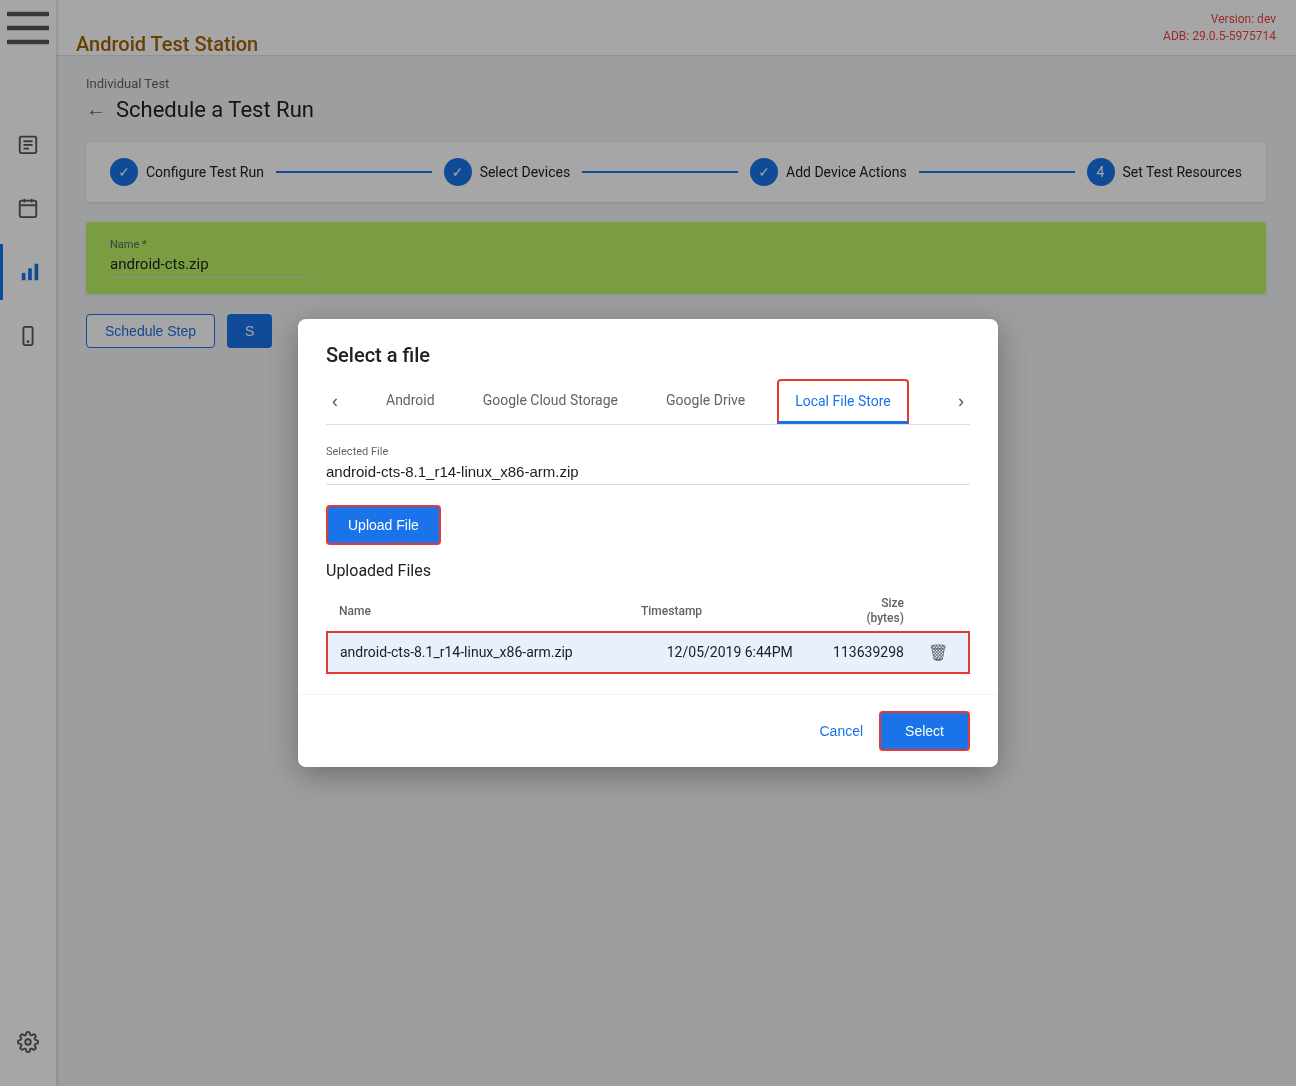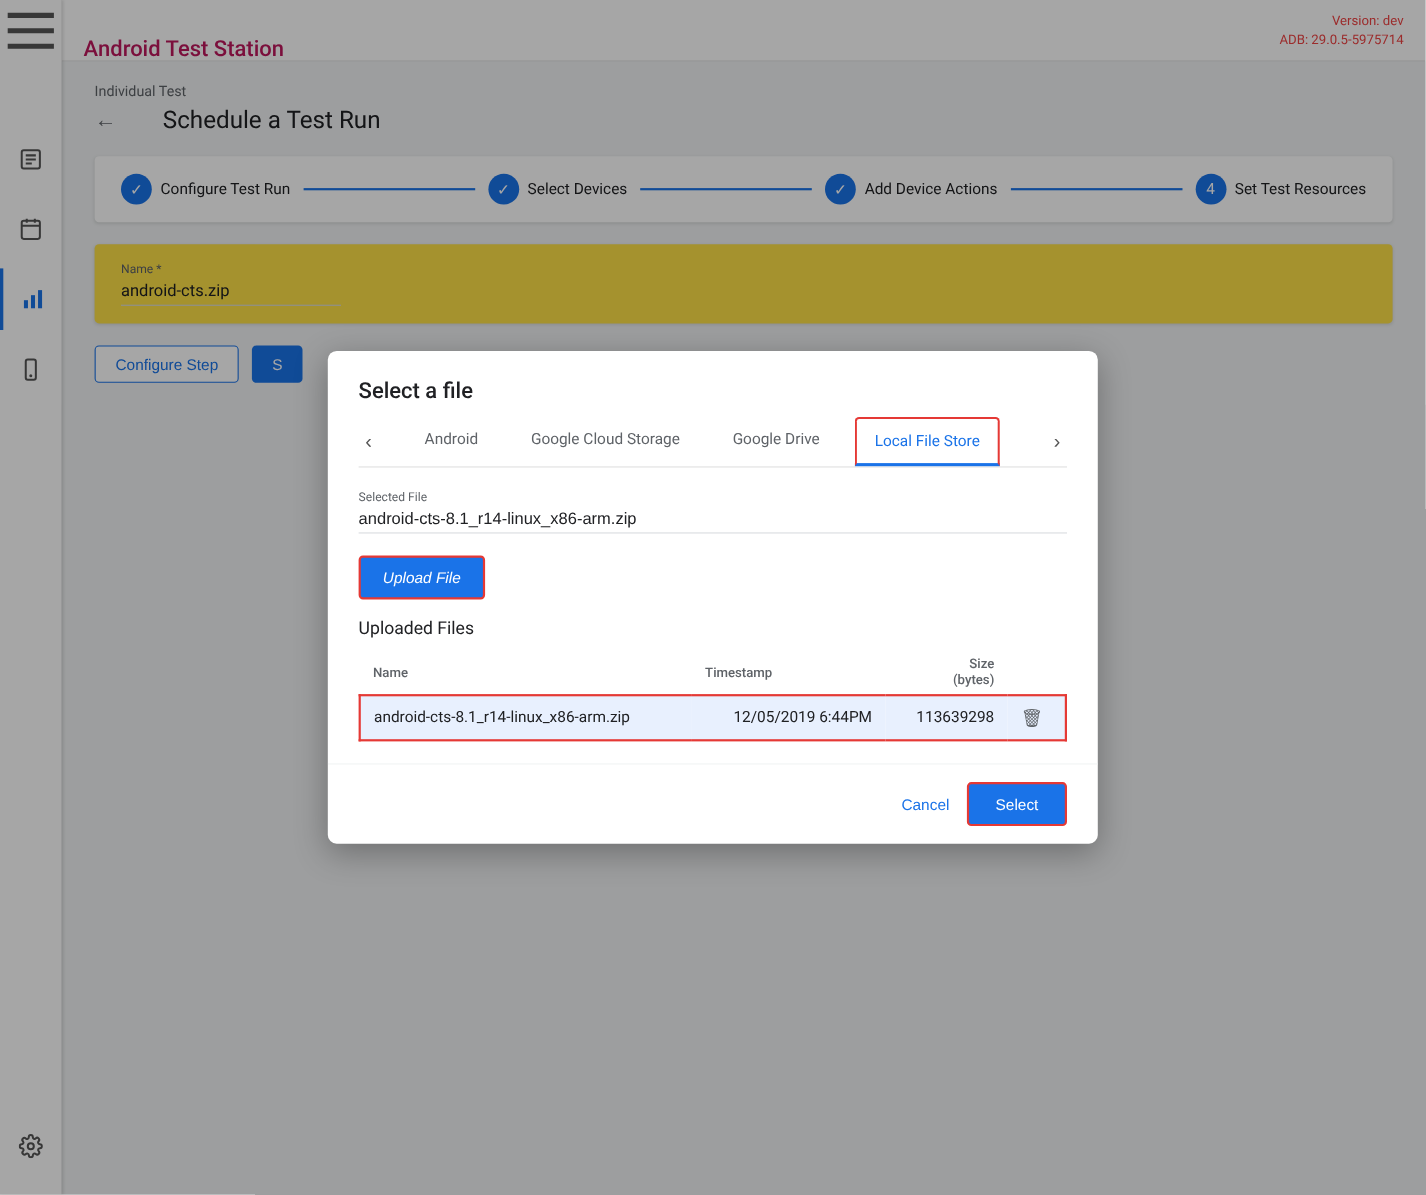--- a/index.html
+++ b/index.html
@@ -46,21 +46,21 @@
     .topbar {
       height: 56px;
       background: #fff;
       display: flex;
       align-items: center;
       padding: 0 20px;
       border-bottom: 1px solid #e0e0e0;
     }
     .topbar-title {
       font-size: 20px;
-      color: #be185d;
+      color: #a16207;
       font-weight: 500;
       margin-top: 32px;
     }
     .topbar-version {
       margin-left: auto;
       font-size: 12px;
       color: #ef4444;
       line-height: 1.4;
       text-align: right;
     }
@@ -89,21 +89,20 @@
       color: #5f6368;
       font-size: 20px;
       margin-right: 10px;
       display: flex;
       align-items: center;
     }
     .page-title {
       font-size: 22px;
       color: #202124;
       font-weight: 400;
-      margin-left: 32px;
     }
 
     
     .stepper {
       display: flex;
       align-items: center;
       background: #fff;
       padding: 16px 24px;
       border-radius: 4px;
       margin-bottom: 20px;
@@ -134,21 +133,21 @@
       background: #1a73e8;
       margin: 0 12px;
       min-width: 30px;
     }
     .step-label { font-size: 14px; color: #202124; white-space: nowrap; }
 
     
     .form-row {
       display: flex;
       gap: 20px;
-      background: #fde047;
+      background: #bef264;
       padding: 16px 24px;
       border-radius: 4px;
       margin-bottom: 20px;
       box-shadow: 0 1px 3px rgba(0,0,0,0.1);
     }
     .form-group {
       display: flex;
       flex-direction: column;
       min-width: 200px;
     }
@@ -304,21 +303,20 @@
     .upload-btn {
       background: #1a73e8;
       color: #fff;
       border: 2px solid #e53935;
       padding: 10px 20px;
       border-radius: 4px;
       font-size: 14px;
       cursor: pointer;
       font-weight: 500;
       margin-bottom: 16px;
-      font-style: italic;
     }
 
     
     .uploaded-files-title {
       font-size: 16px;
       color: #202124;
       margin-bottom: 10px;
       font-weight: 400;
     }
 
@@ -487,21 +485,21 @@
     </div>
 
     <div class="form-row">
       <div class="form-group">
         <label>Name *</label>
         <div class="form-value">android-cts.zip</div>
       </div>
     </div>
 
     <div class="action-row">
-      <button class="btn-outline">Configure Step</button>
+      <button class="btn-outline">Schedule Step</button>
       <button class="btn-primary">S</button>
     </div>
   </div>
 </div>
 
 <div class="overlay">
   <div class="dialog">
     <div class="dialog-header">
       <div class="dialog-title">Select a file</div>
 

